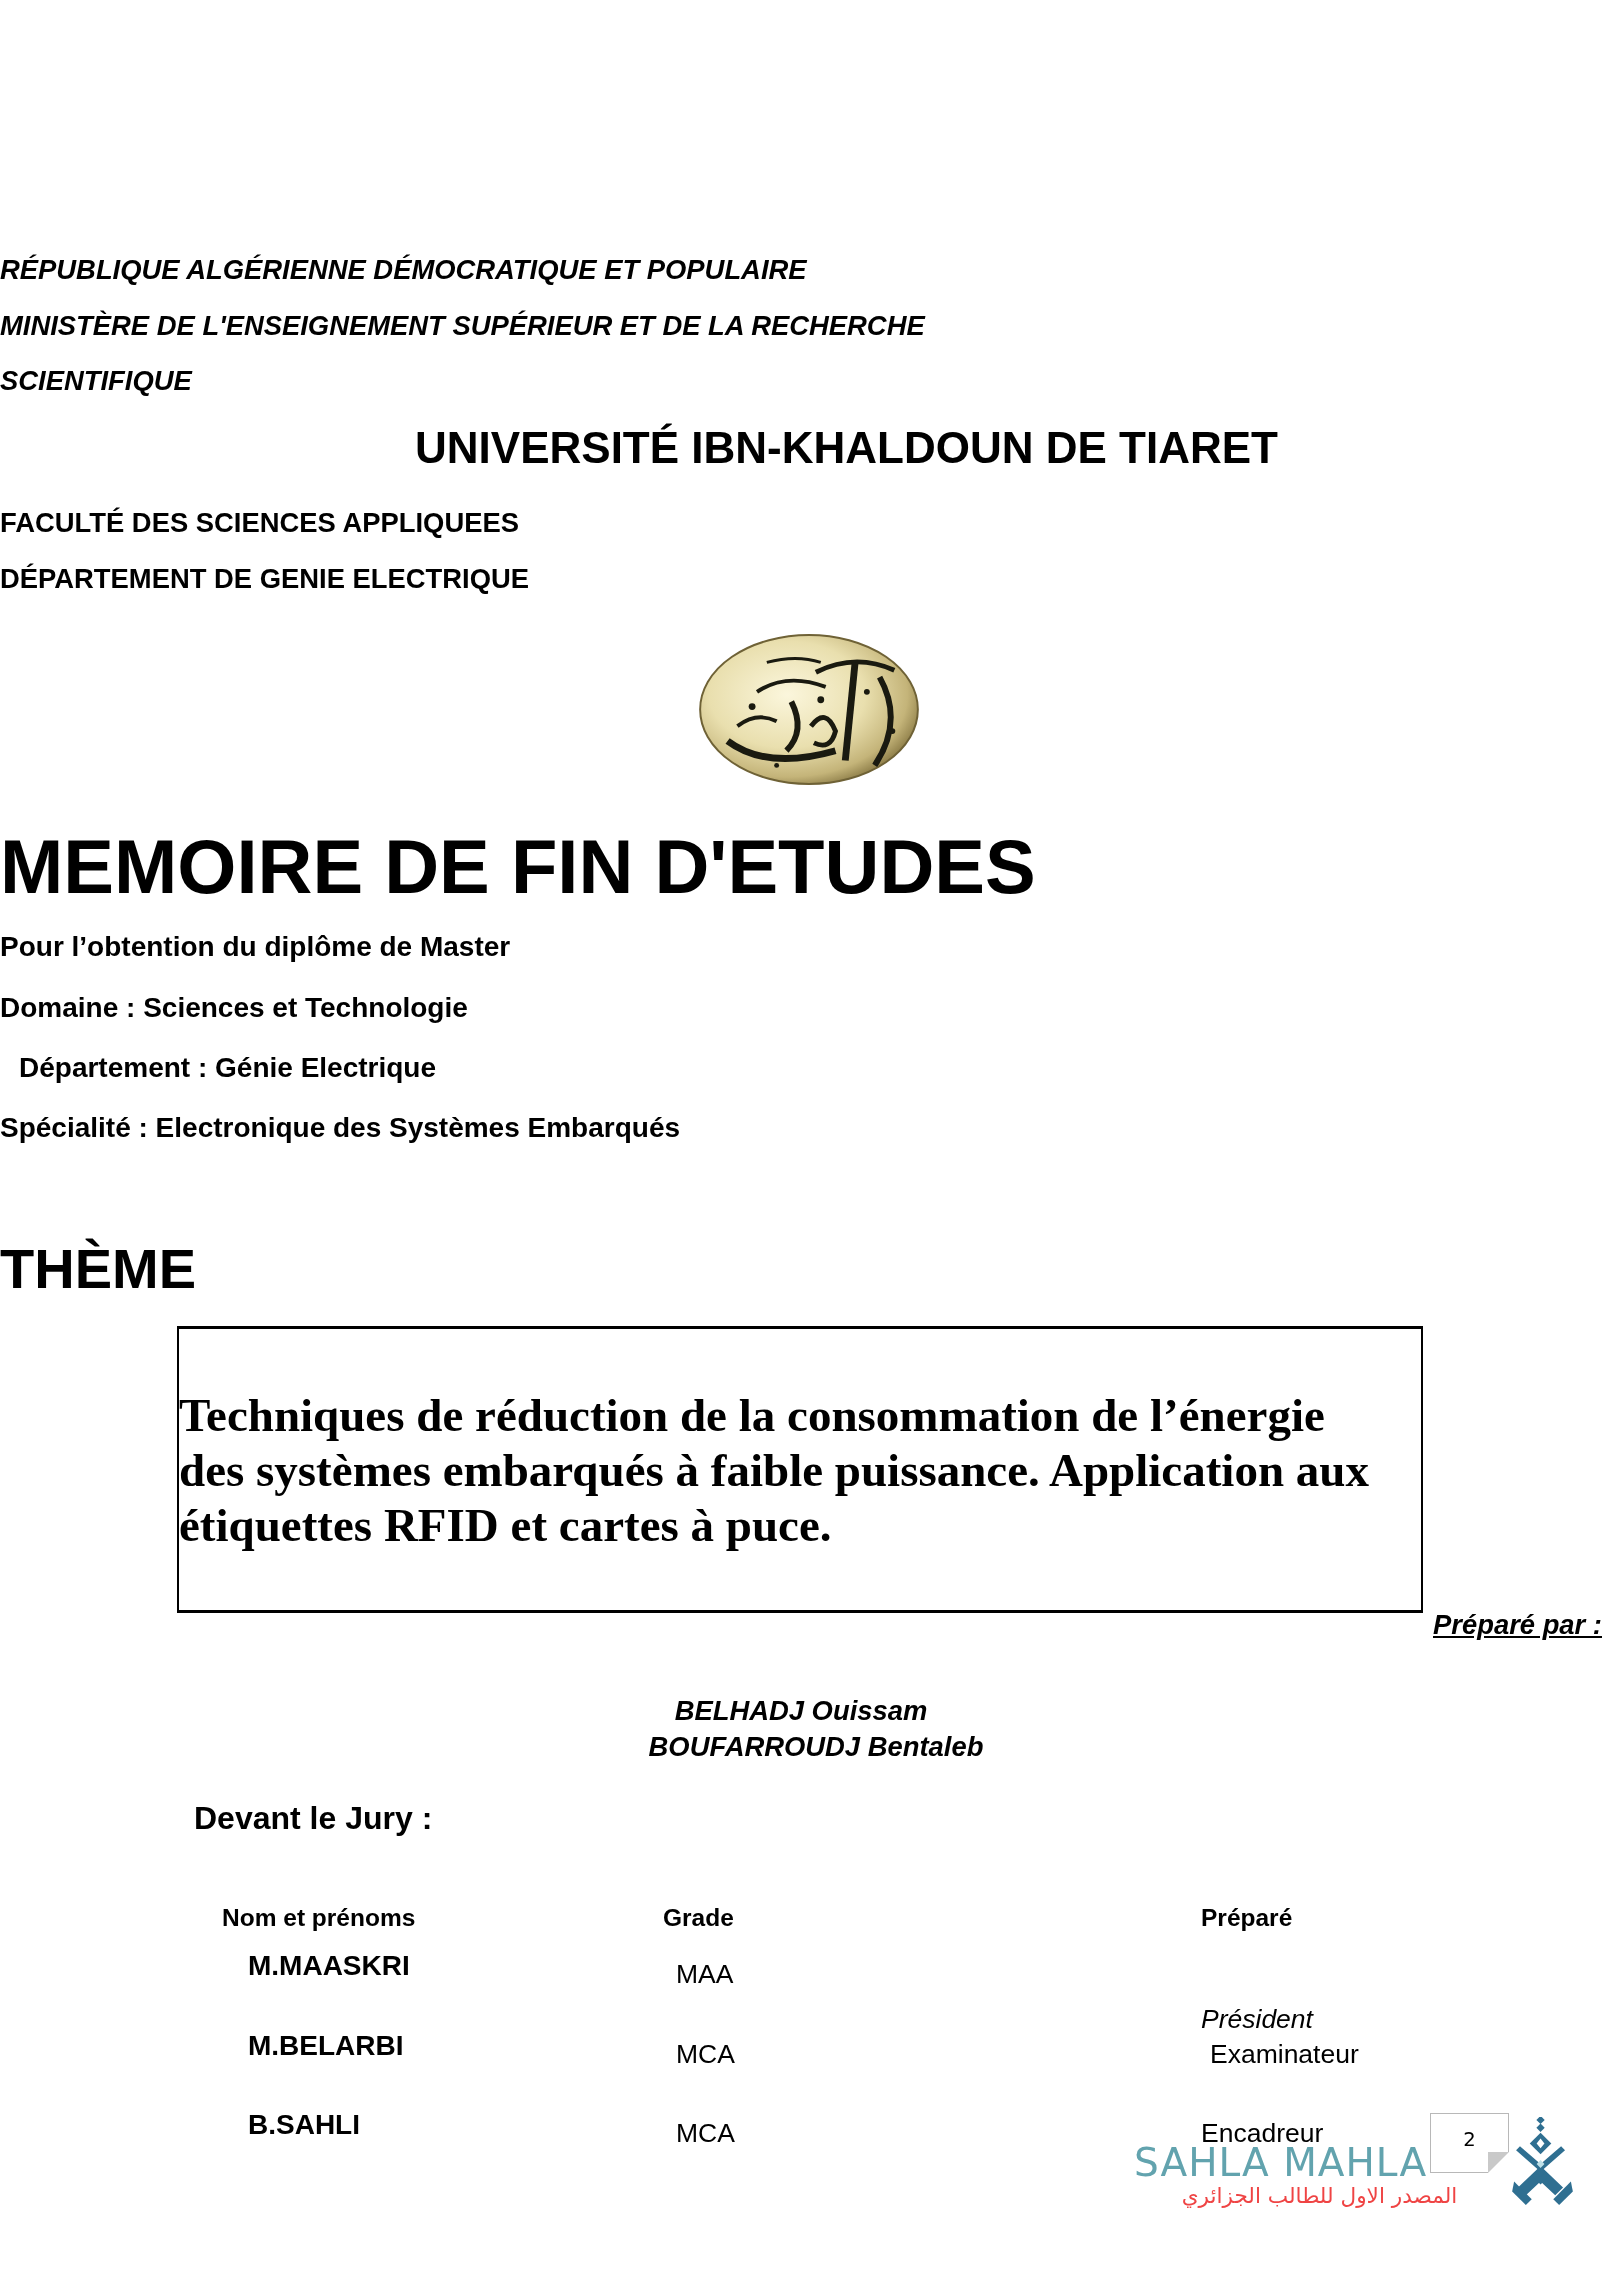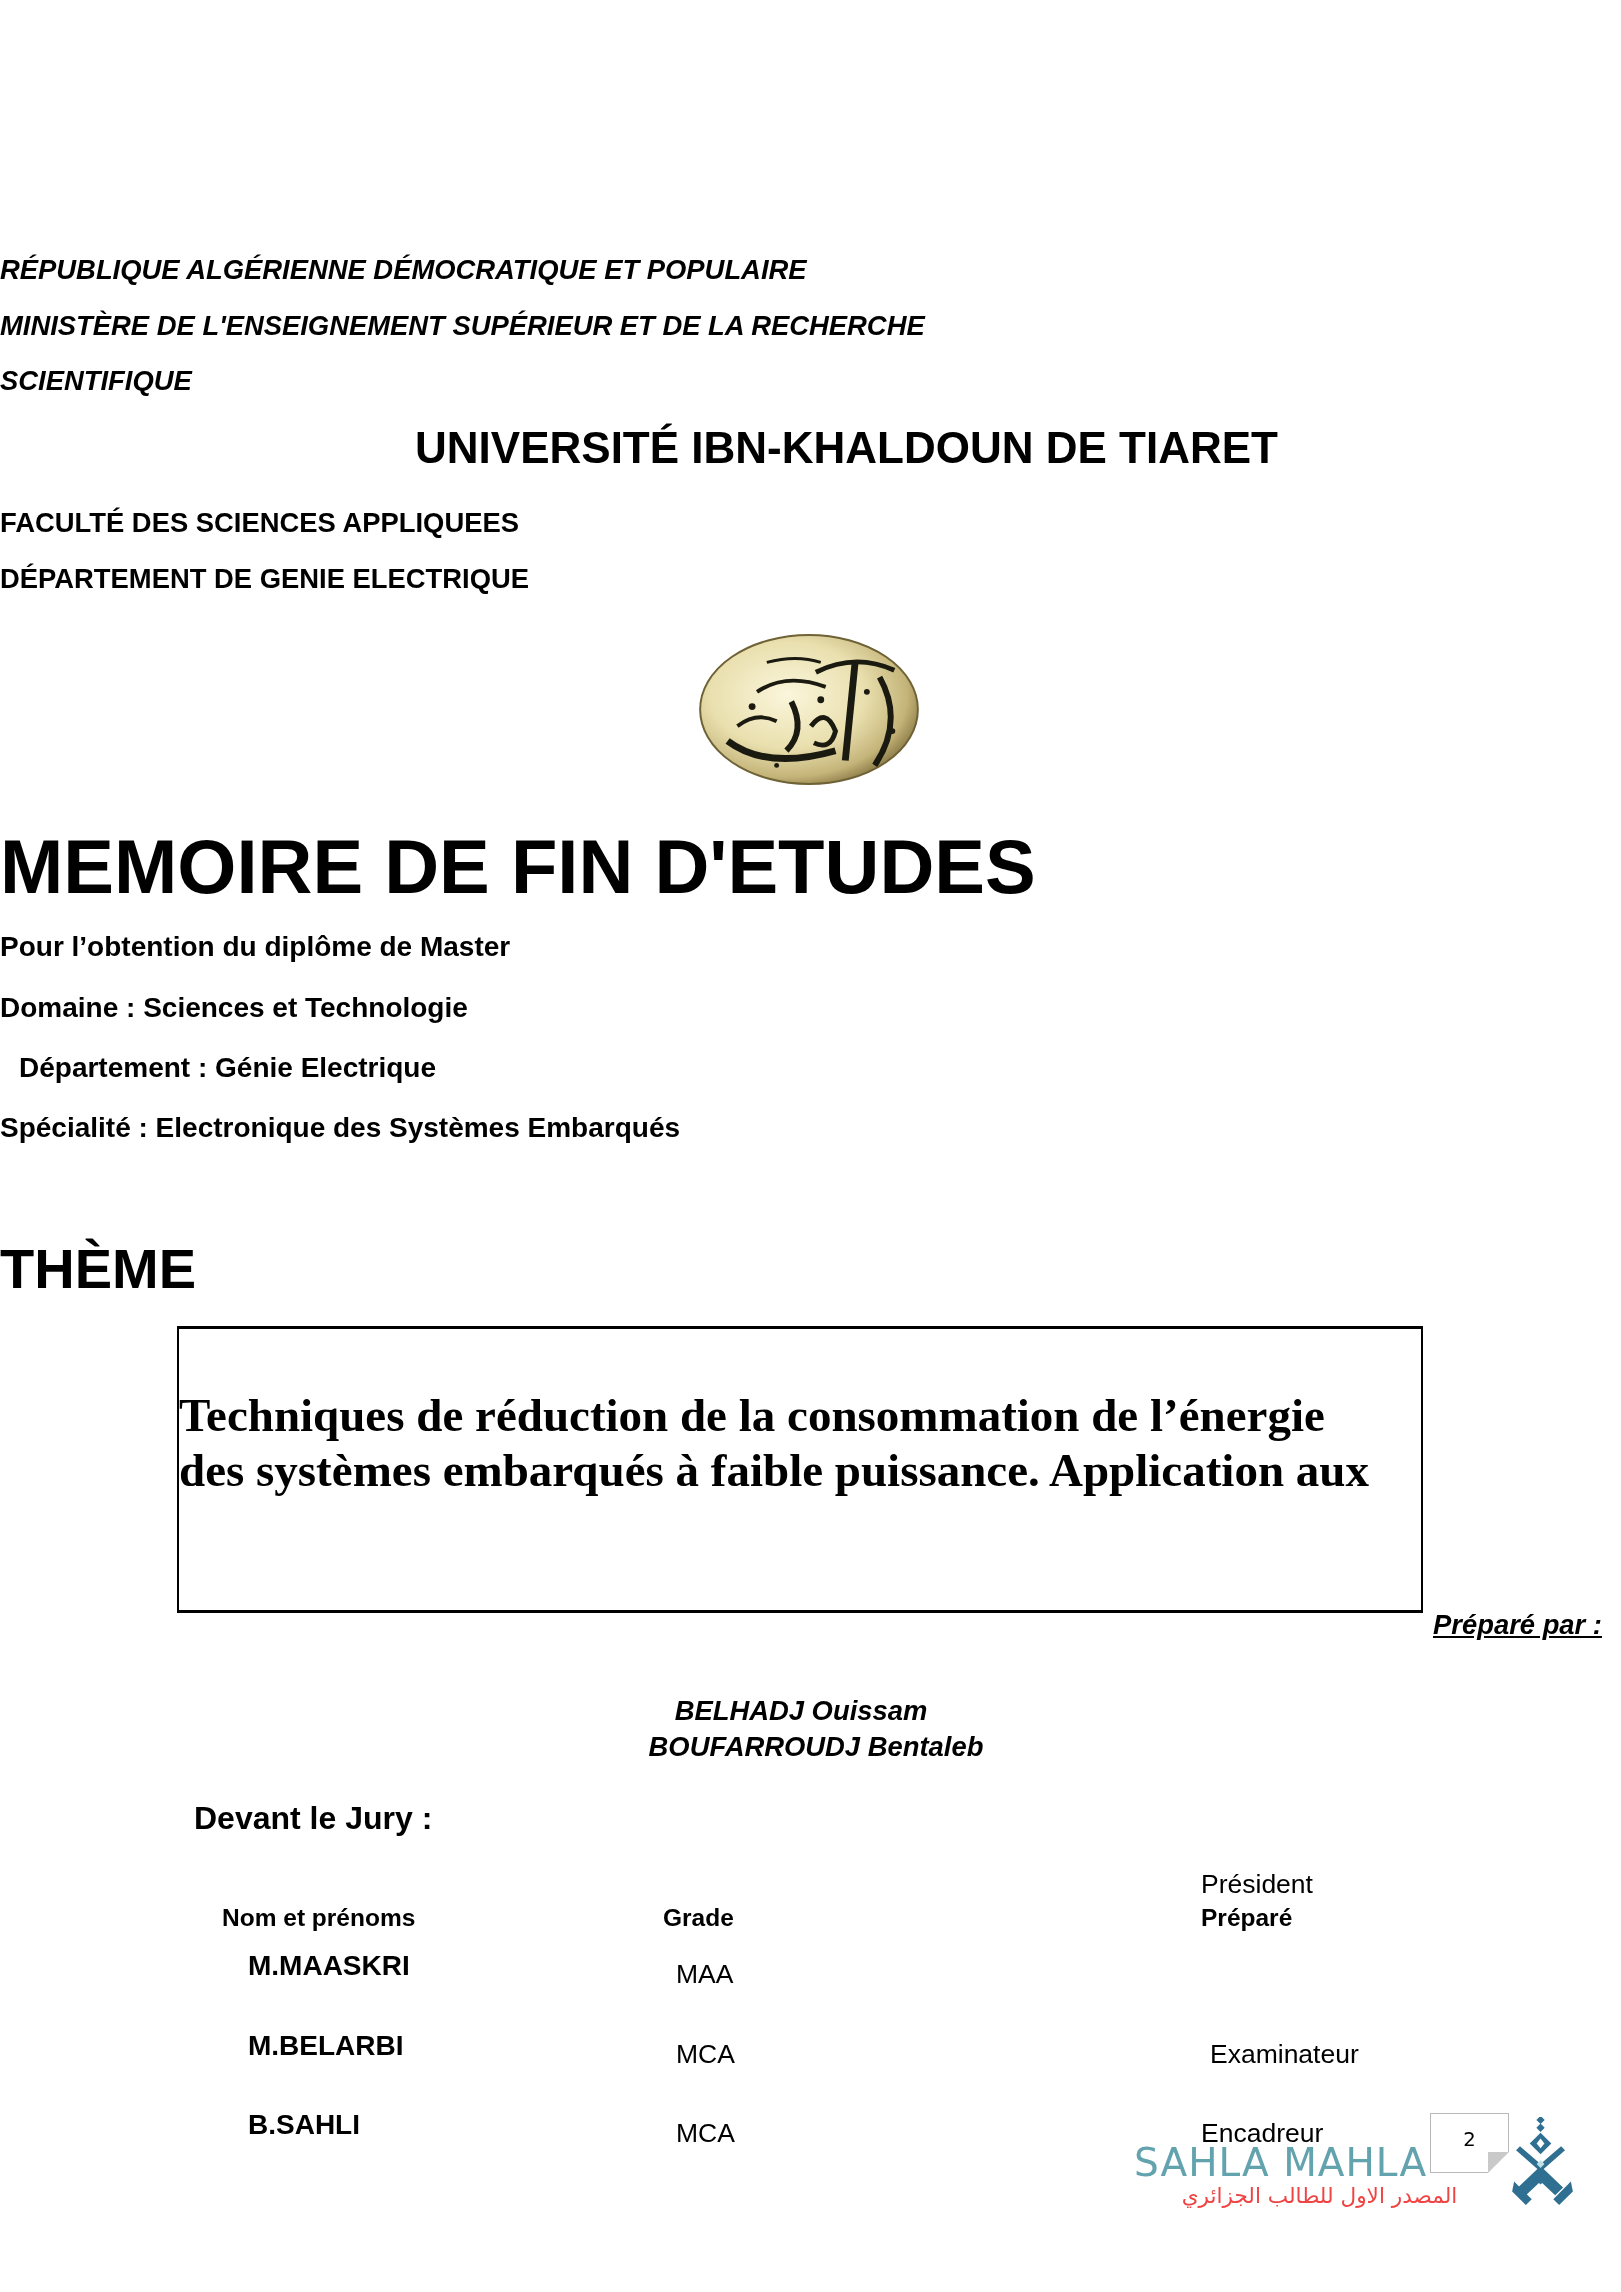--- a/index.html
+++ b/index.html
@@ -90,37 +90,38 @@
 <div class="abs sans b sub center" style="top:933px;">Pour l’obtention du diplôme de Master</div>
 <div class="abs sans b sub center" style="top:994px;">Domaine : Sciences et Technologie</div>
 <div class="abs sans b sub center" style="top:1054px;padding-left:19px;">Département : Génie Electrique</div>
 <div class="abs sans b sub center" style="top:1114px;">Spécialité : Electronique des Systèmes Embarqués</div>
 
 <div class="abs sans b center" style="top:1241px; font-size:56px; line-height:56px;">THÈME</div>
 
 <div class="title-box">
   <div class="title-line serif" style="top:63px;">Techniques de réduction de la consommation de l’énergie</div>
   <div class="title-line serif" style="top:118px;">des systèmes embarqués à faible puissance. Application aux</div>
+  <div class="title-line serif" style="top:173px;">étiquettes RFID et cartes à puce.</div>
 </div>
 
 <div class="abs sans b i hdr" style="top:1611px; left:0; width:1602px; text-align:right;text-decoration:underline;">Préparé par :</div>
 <div class="abs sans b i hdr" style="top:1697px; left:0; width:1602px; text-align:center;">BELHADJ Ouissam</div>
 <div class="abs sans b i hdr" style="top:1733px; left:0; width:1602px; text-align:center;padding-left:15px;">BOUFARROUDJ Bentaleb</div>
 
 <div class="abs sans b" style="top:1802px; left:194px; font-size:32px; line-height:32px;">Devant le Jury :</div>
 
 <div>
   <div class="abs sans jury-h" style="top:1906px; left:222px;">Nom et prénoms</div>
   <div class="abs sans jury-h" style="top:1906px; left:663px;">Grade</div>
   <div class="abs sans jury-h" style="top:1906px; left:1201px;">Préparé</div>
 
   <div>
     <div class="abs sans jury-name" style="top:1952px; left:248px;">M.MAASKRI</div>
     <div class="abs sans jury-val" style="top:1953px; left:676px;">MAA</div>
-    <div class="abs sans jury-val" style="top:1863px; left:1201px;">Président</div>
+    <div class="abs sans jury-val" style="top:1998px; left:1201px;font-style:italic;">Président</div>
   </div>
   <div>
     <div class="abs sans jury-name" style="top:2032px; left:248px;">M.BELARBI</div>
     <div class="abs sans jury-val" style="top:2033px; left:676px;">MCA</div>
     <div class="abs sans jury-val" style="top:2033px; left:1210px;">Examinateur</div>
   </div>
   <div>
     <div class="abs sans jury-name" style="top:2111px; left:248px;">B.SAHLI</div>
     <div class="abs sans jury-val" style="top:2112px; left:676px;">MCA</div>
     <div class="abs sans jury-val" style="top:2112px; left:1201px;">Encadreur</div>

